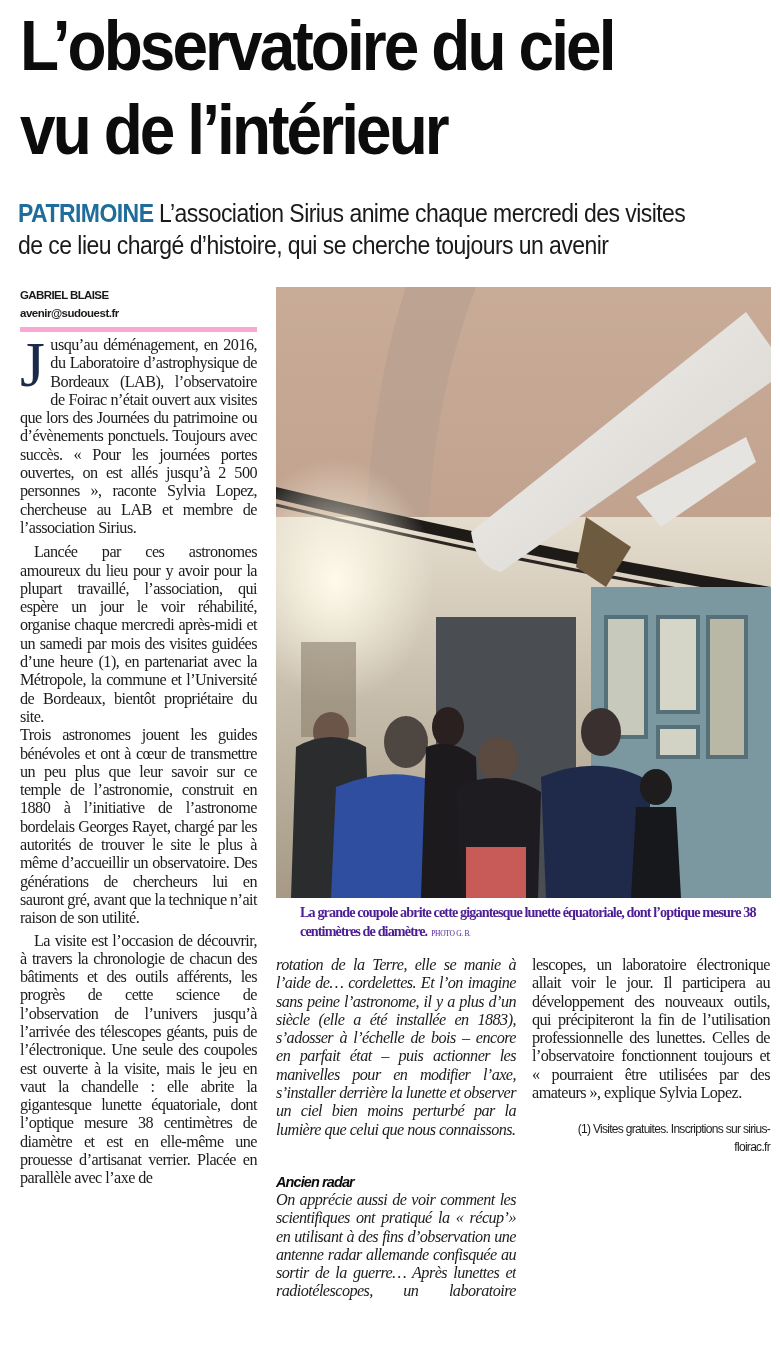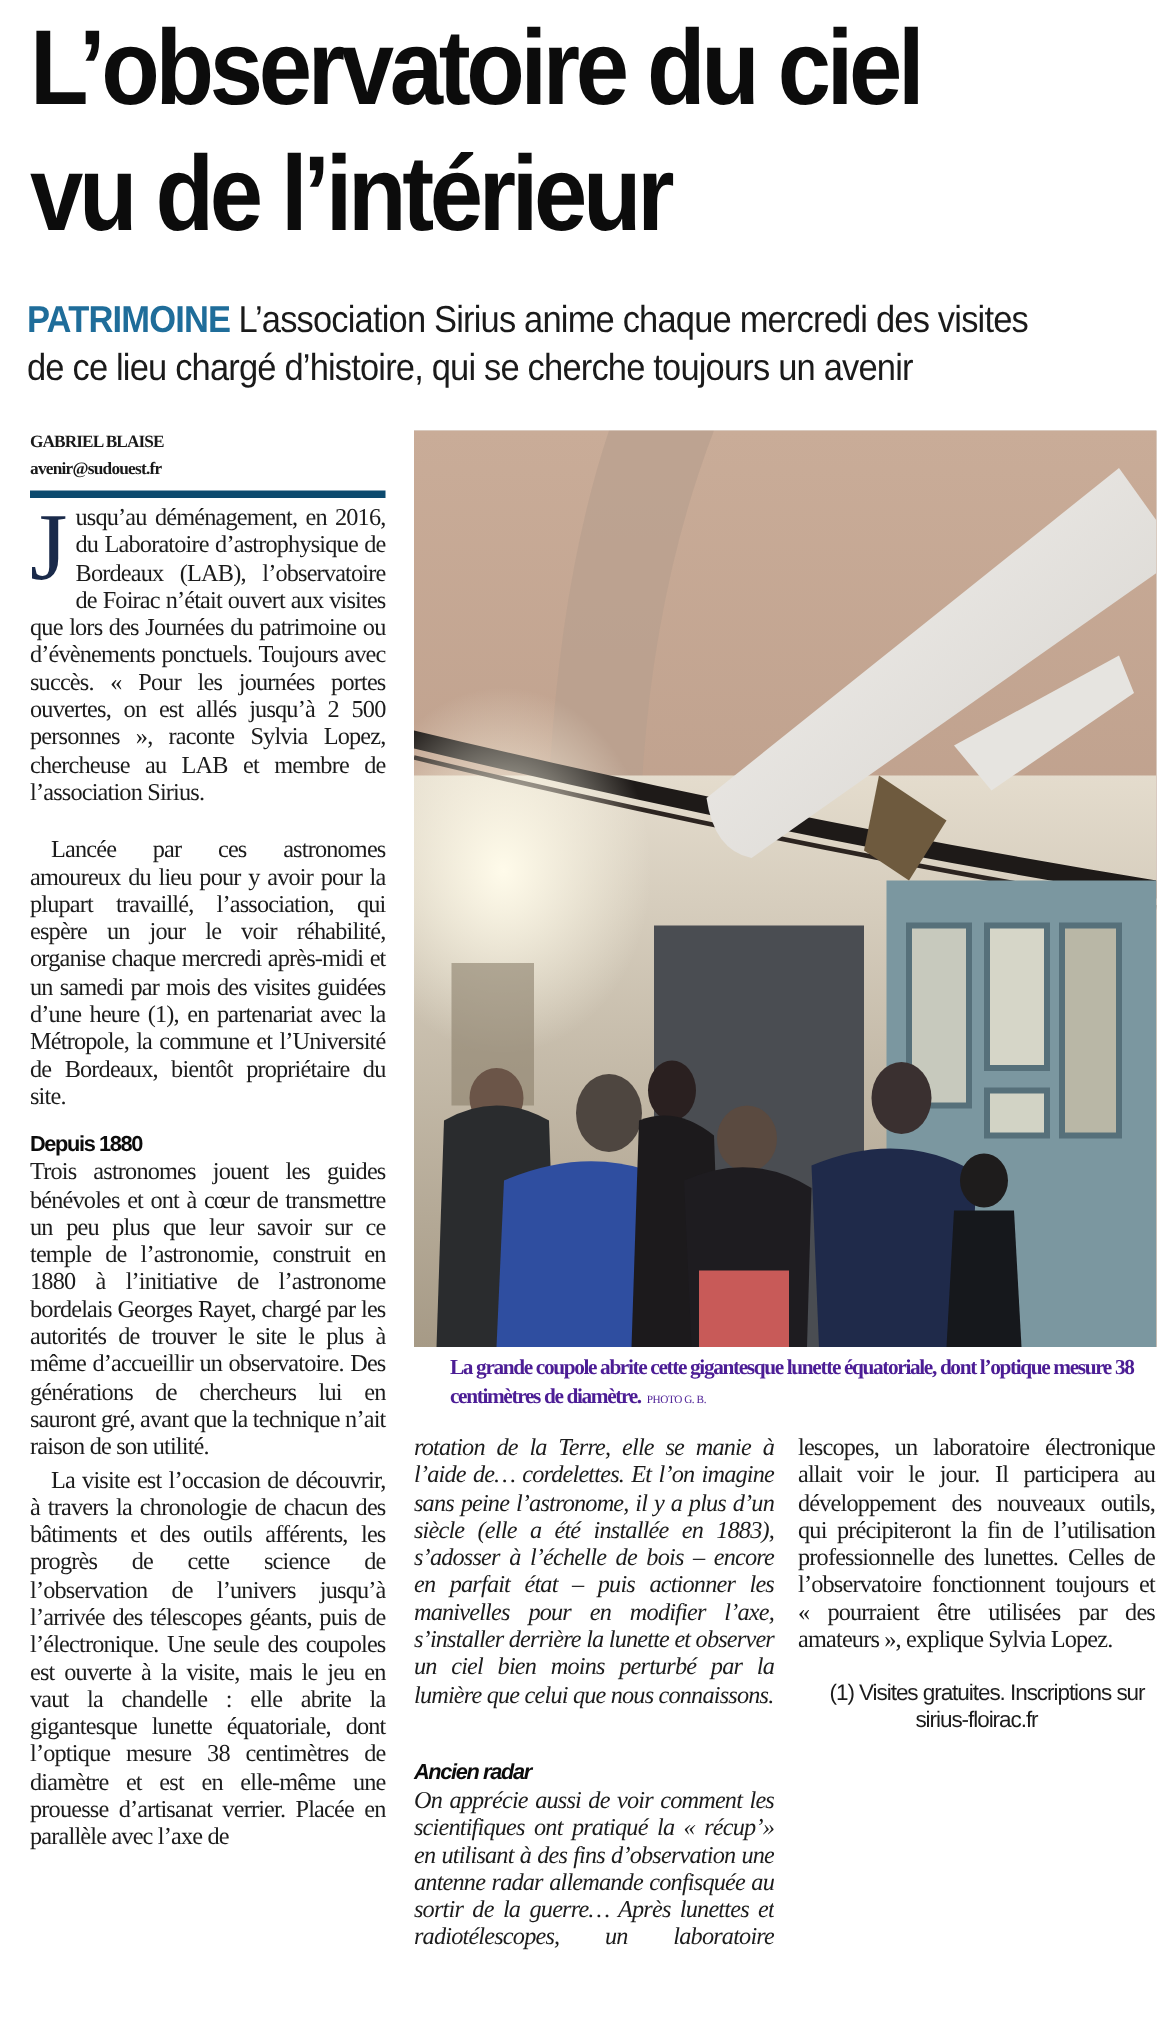--- a/index.html
+++ b/index.html
@@ -19,22 +19,22 @@
     position: absolute; left: 18px; top: 197px; width: 760px;
     font-family: "Liberation Sans", sans-serif; font-size: 25px; line-height: 32px;
     color: #1a1a1a; letter-spacing: -0.6px; transform: scaleX(0.92); transform-origin: left top;
     white-space: nowrap;
   }
   .deck .rubric { color: #1f6d9a; font-weight: 700; margin-right: 6px; }
   .deck .line { display: block; }
 
   .byline {
     position: absolute; left: 20px; top: 287px; width: 237px;
-    font-family: Liberation Serif, serif; font-weight: 700;
-    border-bottom: 5px solid #0c4a6e; padding-bottom: 6px;
+    font-family: Liberation Sans, sans-serif; font-weight: 700;
+    border-bottom: 5px solid #f9a8d4; padding-bottom: 6px;
   }
   .byline .author { font-size: 11.5px; letter-spacing: -0.6px; line-height: 16px; }
   .byline .email { font-size: 11.5px; letter-spacing: -0.5px; line-height: 16px; margin-top: 2px; }
 
   .col {
     position: absolute; font-family: "Liberation Serif", serif;
     font-size: 16.2px; line-height: 18.3px; color: #1c1c1c; letter-spacing: -0.55px;
     text-align: justify;
   }
   .col p { text-indent: 14px; }
@@ -47,22 +47,22 @@
   .col1 { left: 20px; top: 336px; width: 237px; }
   .col2 { left: 276px; top: 956px; width: 240px; font-style: italic; }
   .col3 { left: 532px; top: 956px; width: 238px; }
 
   .dropcap {
     float: left; font-family: "Liberation Serif", serif; font-size: 64px; line-height: 54px;
     height: 54px; margin: 2px 6px 0 0; color: #1a2a4a; text-indent: 0;
   }
 
   .footnote {
-    font-family: "Liberation Sans", sans-serif; font-size: 15px; line-height: 18px;
-    letter-spacing: -0.7px; margin-top: 18px; text-align: center; text-indent: 0;
+    font-family: "Liberation Sans", sans-serif; font-size: 12px; line-height: 18px;
+    letter-spacing: -0.7px; margin-top: 18px; text-align: right; text-indent: 0;
   }
 
   .photo {
     position: absolute; left: 276px; top: 287px; width: 495px; height: 611px;
     overflow: hidden; background: #b89e8c;
   }
   .photo svg { display: block; width: 100%; height: 100%; }
 
   .caption {
     position: absolute; left: 276px; top: 903px; width: 500px;
@@ -84,22 +84,21 @@
   <span class="line">de ce lieu chargé d’histoire, qui se cherche toujours un avenir</span>
 </div>
 
 <div class="byline">
   <div class="author">GABRIEL BLAISE</div>
   <div class="email">avenir@sudouest.fr</div>
 </div>
 
 <div class="col col1">
   <p class="noindent"><span class="dropcap">J</span><span>usqu’au déménagement, en 2016, du Laboratoire d’astrophysique de Bordeaux (LAB), l’observatoire de Foirac n’était ouvert aux visites que lors des Journées du patrimoine ou d’évènements ponctuels. Toujours avec succès. « Pour les journées portes ouvertes, on est allés jusqu’à 2 500 personnes », raconte Sylvia Lopez, chercheuse au LAB et membre de l’association Sirius.</span></p>
-  <p style="margin-top:20px">Lancée par ces astronomes amoureux du lieu pour y avoir pour la plupart travaillé, l’association, qui espère un jour le voir réhabilité, organise chaque mercredi après-midi et un samedi par mois des visites guidées d’une heure (1), en partenariat avec la Métropole, la commune et l’Université de Bordeaux, bientôt propriétaire du site.</p>
-  <h3>Depuis 1880</h3>
+  <p style="margin-top:6px">Lancée par ces astronomes amoureux du lieu pour y avoir pour la plupart travaillé, l’association, qui espère un jour le voir réhabilité, organise chaque mercredi après-midi et un samedi par mois des visites guidées d’une heure (1), en partenariat avec la Métropole, la commune et l’Université de Bordeaux, bientôt propriétaire du site.</p>
   <p class="noindent">Trois astronomes jouent les guides bénévoles et ont à cœur de transmettre un peu plus que leur savoir sur ce temple de l’astronomie, construit en 1880 à l’initiative de l’astronome bordelais Georges Rayet, chargé par les autorités de trouver le site le plus à même d’accueillir un observatoire. Des générations de chercheurs lui en sauront gré, avant que la technique n’ait raison de son utilité.</p>
   <p style="margin-top:4px">La visite est l’occasion de découvrir, à travers la chronologie de chacun des bâtiments et des outils afférents, les progrès de cette science de l’observation de l’univers jusqu’à l’arrivée des télescopes géants, puis de l’électronique. Une seule des coupoles est ouverte à la visite, mais le jeu en vaut la chandelle : elle abrite la gigantesque lunette équatoriale, dont l’optique mesure 38 centimètres de diamètre et est en elle-même une prouesse d’artisanat verrier. Placée en parallèle avec l’axe de</p>
 </div>
 
 <div class="photo">
   <svg viewBox="0 0 495 611" preserveAspectRatio="none">
     <defs>
       <linearGradient id="dome" x1="0" y1="0" x2="0" y2="1">
         <stop offset="0" stop-color="#c9ac98"></stop>
         <stop offset="1" stop-color="#b39380"></stop>

